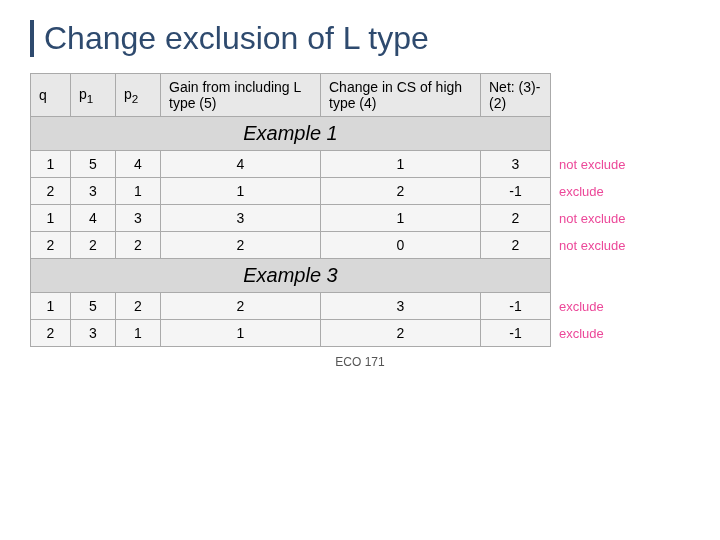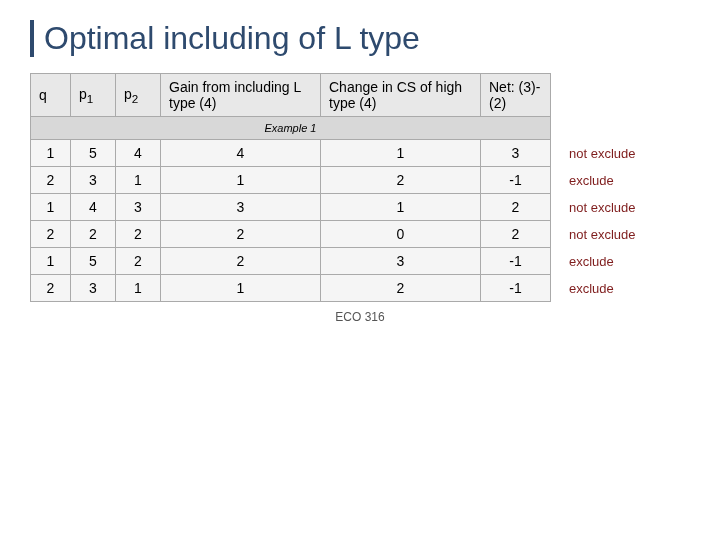--- a/index.html
+++ b/index.html
@@ -44,34 +44,34 @@
 
     .header-row th {
       background: #e8e8e8;
       font-weight: normal;
     }
 
     .example-row td {
       background: #d8d8d8;
       text-align: center;
       font-style: italic;
-      font-size: 11px;
+      font-size: 20px;
     }
 
     .data-row td {
       background: #f5f5f5;
     }
 
     .data-row td.center {
       text-align: center;
     }
 
     .outside-label {
-      padding-left: 18px;
-      color: #7f1d1d;
+      padding-left: 8px;
+      color: #ec4899;
       font-size: 13px;
       border: none;
       background: transparent;
     }
 
     .footer {
       text-align: center;
       margin-top: 8px;
       font-size: 12px;
       color: #555;
@@ -81,37 +81,37 @@
     .col-p1 { width: 45px; }
     .col-p2 { width: 45px; }
     .col-gain { width: 160px; }
     .col-change { width: 160px; }
     .col-net { width: 70px; }
   </style>
 </head>
 <body>
 
 <div class="page">
-  <h1 class="title">Optimal including of L type</h1>
+  <h1 class="title">Change exclusion of L type</h1>
 
   <table>
     <colgroup>
       <col class="col-q">
       <col class="col-p1">
       <col class="col-p2">
       <col class="col-gain">
       <col class="col-change">
       <col class="col-net">
     </colgroup>
     <thead>
       <tr class="header-row">
         <th>q</th>
         <th>p<sub>1</sub></th>
         <th>p<sub>2</sub></th>
-        <th>Gain from including L type (4)</th>
+        <th>Gain from including L type (5)</th>
         <th>Change in CS of high type (4)</th>
         <th>Net: (3)-(2)</th>
       </tr>
     </thead>
     <tbody id="table-body">
     <tr class="example-row">
           <td colspan="6">Example 1</td>
         </tr>
         <tr class="data-row">
           <td class="center">1</td>
@@ -142,20 +142,23 @@
         </tr>
         <tr class="data-row">
           <td class="center">2</td>
           <td class="center">2</td>
           <td class="center">2</td>
           <td class="center">2</td>
           <td class="center">0</td>
           <td class="center">2</td>
           <td class="outside-label" style="border: none; background: transparent;">not exclude</td>
         </tr>
+        <tr class="example-row">
+          <td colspan="6">Example 3</td>
+        </tr>
         <tr class="data-row">
           <td class="center">1</td>
           <td class="center">5</td>
           <td class="center">2</td>
           <td class="center">2</td>
           <td class="center">3</td>
           <td class="center">-1</td>
           <td class="outside-label" style="border: none; background: transparent;">exclude</td>
         </tr>
         <tr class="data-row">
@@ -163,14 +166,14 @@
           <td class="center">3</td>
           <td class="center">1</td>
           <td class="center">1</td>
           <td class="center">2</td>
           <td class="center">-1</td>
           <td class="outside-label" style="border: none; background: transparent;">exclude</td>
         </tr>
       </tbody>
   </table>
 
-  <div class="footer">ECO 316</div>
+  <div class="footer">ECO 171</div>
 </div>
 
 </body></html>

